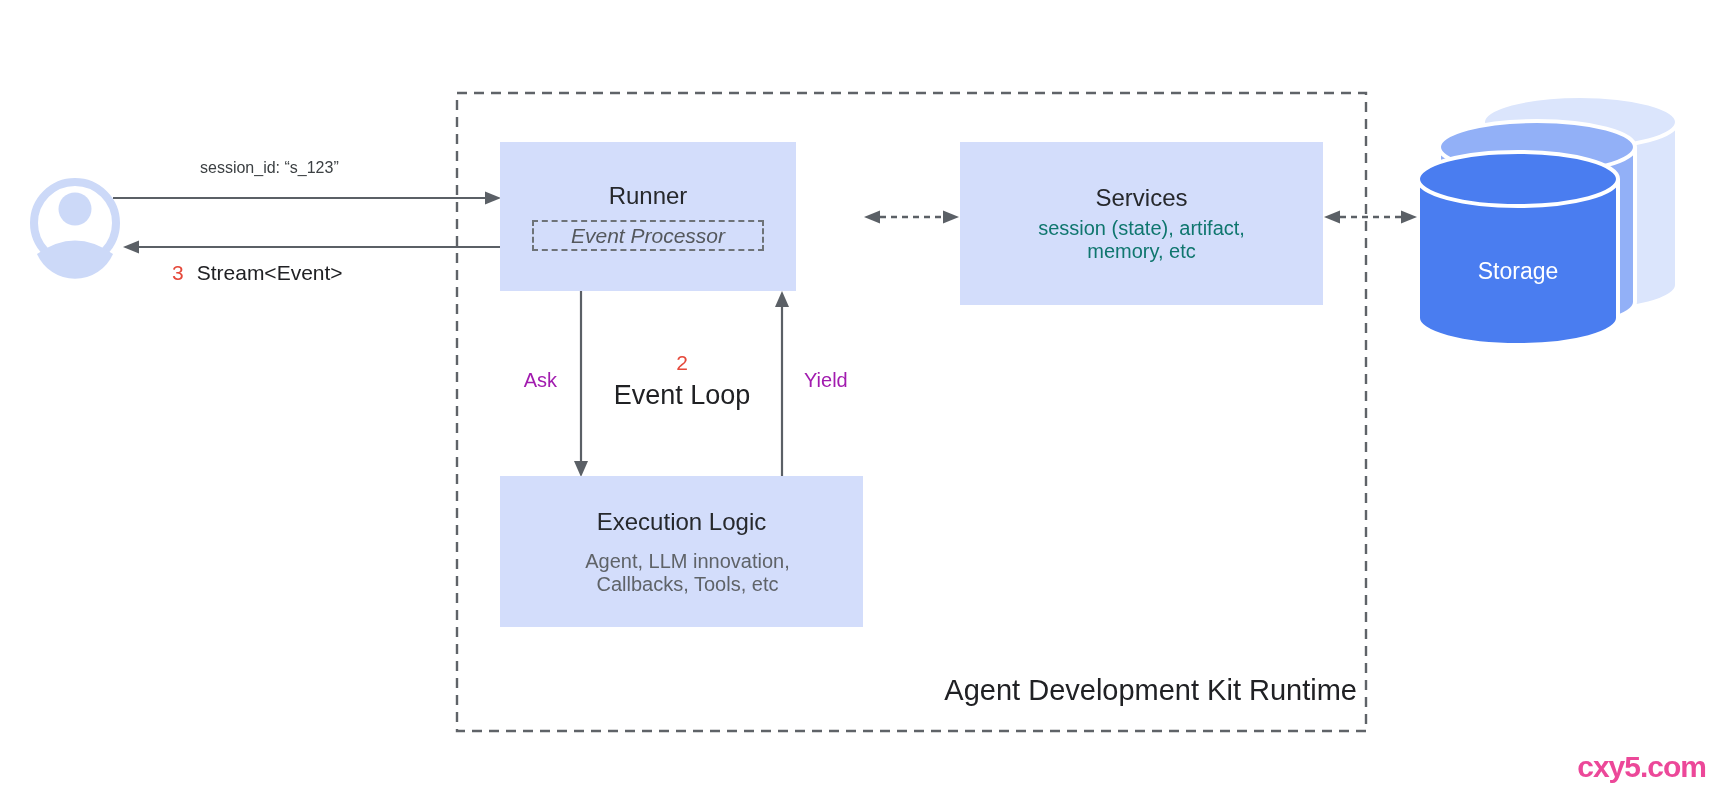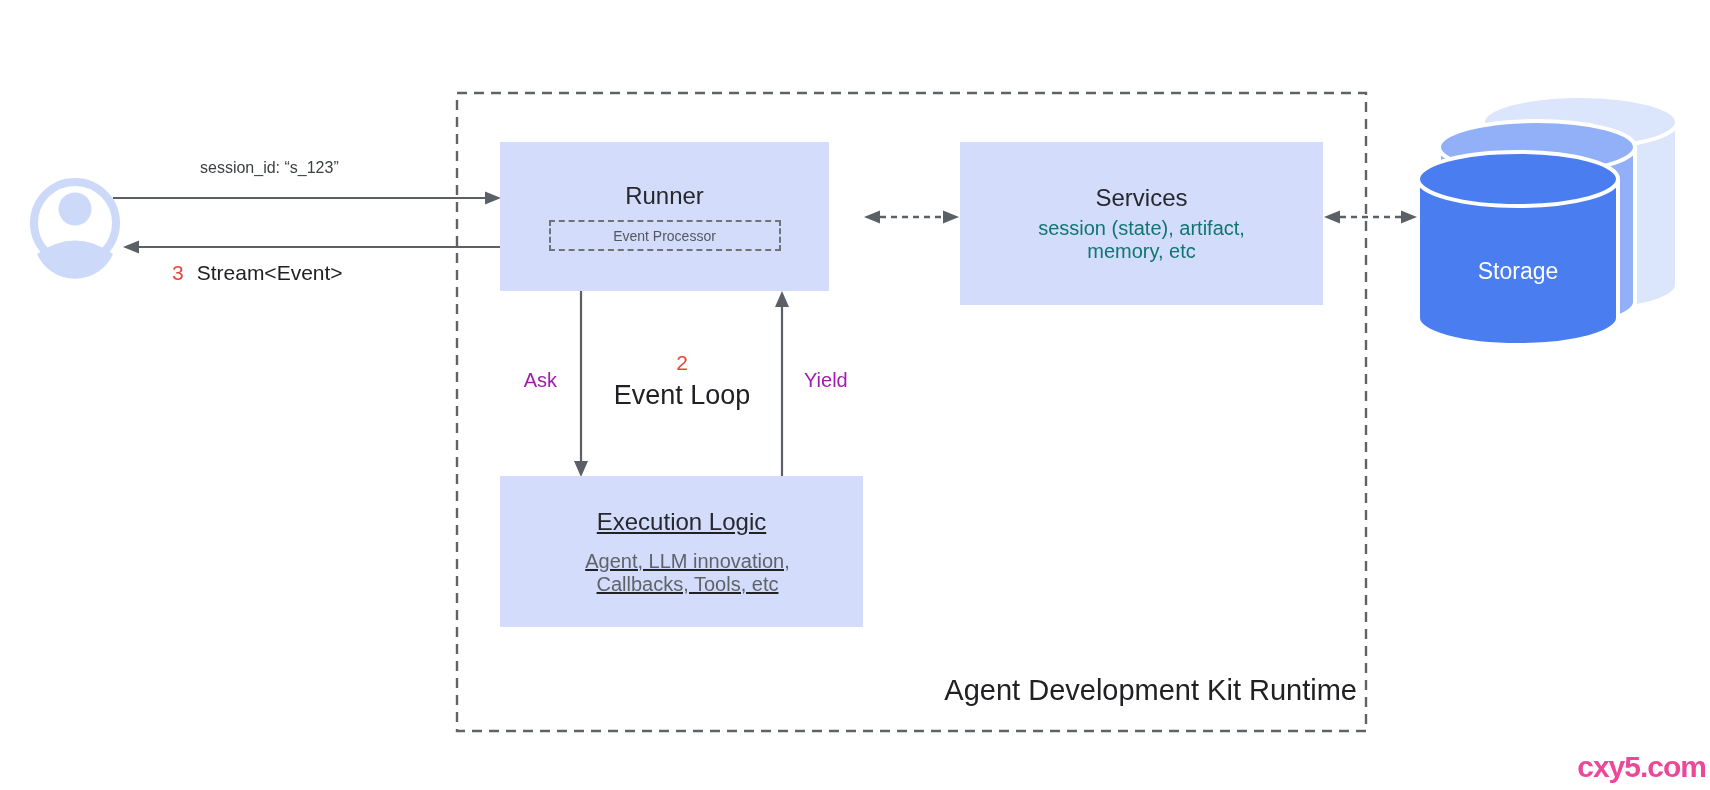--- a/index.html
+++ b/index.html
@@ -19,21 +19,21 @@
     position:absolute;background:#d3ddfb;display:flex;flex-direction:column;
     align-items:center;justify-content:center;text-align:center;
   }
   .box-title{font-size:24px;color:#26282c;line-height:28px;}
   .box-sub{font-size:20px;line-height:23px;}
   .sub-dark{color:#0f766e;}
   .sub-gray{color:#5f6368;margin-left:12px;}
   .ep-box{
     margin-top:10px;width:228px;height:27px;border:2px dashed #6e7378;
     display:flex;align-items:center;justify-content:center;
-    font-size:14px;color:#54585d;white-space:nowrap;
+    font-size:21px;color:#54585d;white-space:nowrap;font-style:italic;
   }
   .exec-sub{margin-top:14px;}
   
   .loop-label{font-size:20px;color:#a21caf;white-space:nowrap;}
   .event-loop{width:200px;text-align:center;}
   .loop-num{font-size:21px;color:#e5483a;line-height:24px;}
   .loop-title{font-size:27px;color:#202124;margin-top:5px;line-height:30px;}
   
   .adk-title{font-size:29px;color:#202124;white-space:nowrap;}
   .storage-label{width:200px;text-align:center;font-size:23px;color:#ffffff;}
@@ -104,34 +104,34 @@
     </g>
   </svg>
 
 
   <div class="abs session-line" style="left:200px;top:159px;">session_id: “s_123”</div>
 
   <div class="abs flow-line" style="left:172px;top:261px;">
     <span class="flow-num">3</span><span>Stream&lt;Event&gt;</span>
   </div>
 
-  <div class="box" style="left:500px;top:142px;width:329px;height:149px;">
+  <div class="box" style="left:500px;top:142px;width:296px;height:149px;">
     <div class="box-title">Runner</div>
     <div class="ep-box">
       <span>Event Processor</span>
     </div>
   </div>
 
   <div class="box" style="left:960px;top:142px;width:363px;height:163px;">
     <div class="box-title" style="margin-bottom:5px;">Services</div>
     <div class="box-sub sub-dark">session (state), artifact,</div>
     <div class="box-sub sub-dark">memory, etc</div>
   </div>
 
-  <div class="box" style="left:500px;top:476px;width:363px;height:151px;box-sizing:border-box;text-decoration:underline;">
+  <div class="box" style="left:500px;top:476px;width:363px;height:151px;box-sizing:border-box;">
     <div class="box-title">Execution Logic</div>
     <div class="box-sub sub-gray exec-sub">Agent, LLM innovation,</div>
     <div class="box-sub sub-gray">Callbacks, Tools, etc</div>
   </div>
 
   <div class="abs loop-label" style="left:497px;top:369px;width:60px;text-align:right;">Ask</div>
   <div class="abs loop-label" style="left:804px;top:369px;">Yield</div>
 
   <div class="abs event-loop" style="left:582px;top:351px;">
     <div class="loop-num">2</div>

